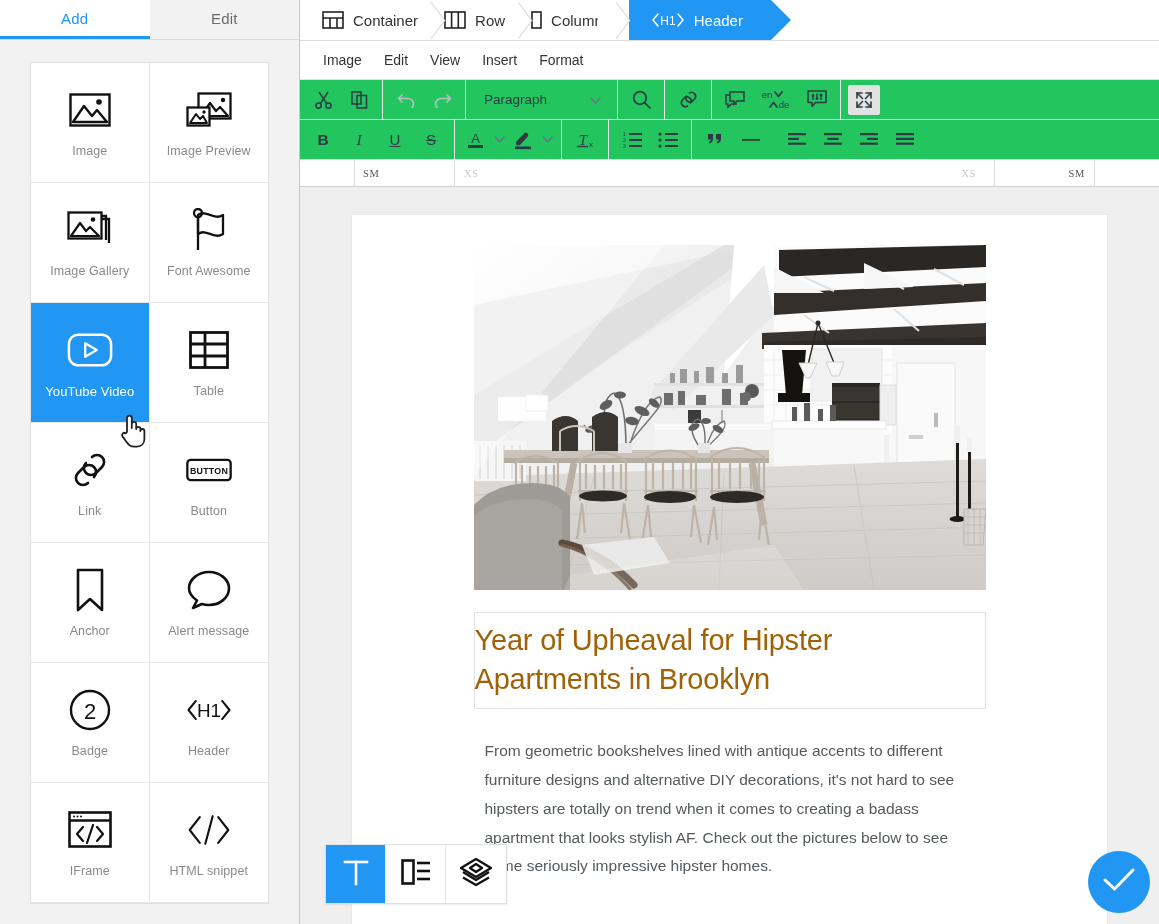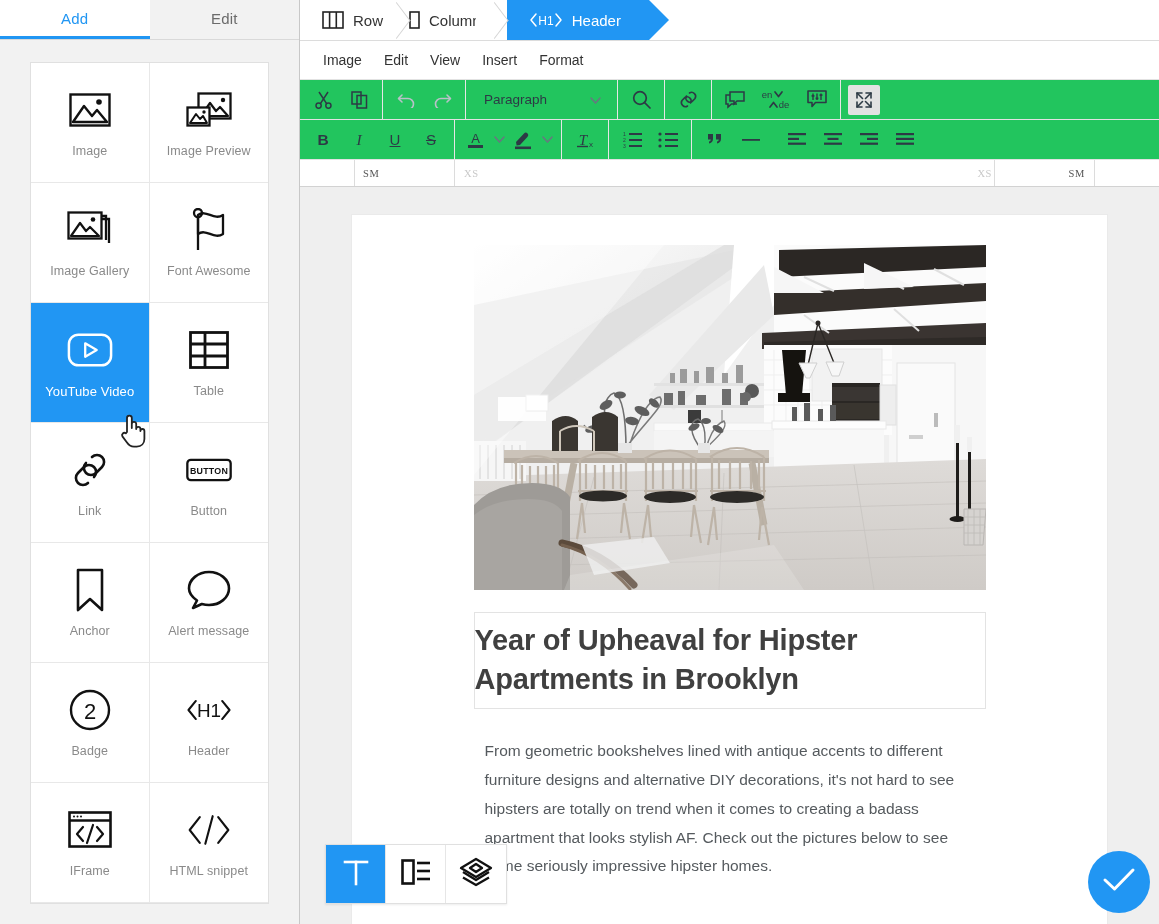--- a/index.html
+++ b/index.html
@@ -129,21 +129,21 @@
     padding: 0 0 0 0;
   }
   .page-inner { padding: 30px 0 0 0; }
   .hero { width: 512px; height: 345px; margin: 0 auto; position: relative; overflow: hidden; background:#d8d8d8; }
   .hero svg { display:block; }
 
   .heading-box {
     width: 512px; margin: 22px auto 0 auto; border: 1px solid #e3e3e3; padding: 8px 0 10px 0;
   }
   .heading-box h1 {
-    font-size: 29px; font-weight: 700; color: #404040; line-height: 1.33; letter-spacing: -.2px;
+    font-size: 29px; font-weight: 400; color: #a16207; line-height: 1.33; letter-spacing: -.2px;
   }
   .body-text {
     width: 490px; margin: 28px auto 0 auto;
     font-size: 15.5px; line-height: 1.86; color: #555a5e;
   }
 
   
   .float-tools {
     position: absolute; left: 25px; bottom: 20px;
     display: flex; background: #fff; border: 1px solid #e0e0e0; z-index: 20;
@@ -346,20 +346,29 @@
     </div>
 
     <svg class="hand-cursor" viewBox="0 0 30 36">
       <path d="M9 20 L9 6 a2.4 2.4 0 0 1 4.8 0 L13.8 16 L13.8 12 a2.2 2.2 0 0 1 4.4 0 L18.2 17 a2.1 2.1 0 0 1 4.2 0 L22.4 19 a2 2 0 0 1 4 0 L26.4 27 c0 4.4 -3 7.6 -7.6 7.6 L16 34.6 c-3.6 0 -5.6 -1.8 -7.4 -4.6 L4.4 24.4 a2.3 2.3 0 0 1 3.4 -3 Z" fill="#fff" stroke="#222" stroke-width="1.8" stroke-linejoin="round"></path>
     </svg>
   </div>
 
   <div class="right">
 
     <div class="breadcrumb">
+      <div class="crumb">
+        <span class="cicon">
+          <svg width="22" height="18" viewBox="0 0 22 18">
+              <rect x="1" y="1" width="20" height="16" fill="none" stroke="#222" stroke-width="1.6"></rect>
+              <path d="M1 7 H21 M8 7 V17 M15 7 V17" stroke="#222" stroke-width="1.6" fill="none"></path>
+            </svg>
+        </span>
+        <span>Container</span>
+      </div>
       <div class="crumb">
         <span class="cicon">
           <svg width="22" height="18" viewBox="0 0 22 18">
               <rect x="1" y="1" width="20" height="16" fill="none" stroke="#222" stroke-width="1.6"></rect>
               <path d="M7.6 1 V17 M14.3 1 V17" stroke="#222" stroke-width="1.6"></path>
             </svg>
         </span>
         <span>Row</span>
       </div>
       <div class="crumb">
@@ -635,21 +644,21 @@
             </svg>
         </div>
       </div>
     </div>
 
     <div class="ruler">
       <div class="rul-seg" style="width:55px"></div>
       <div class="rul-seg" style="width:100px;padding-left:8px">
         <span class="rul-lab dark">SM</span>
       </div>
-      <div class="rul-seg" style="width:540px;padding-left:9px;justify-content:space-between;padding-right:2px">
+      <div class="rul-seg" style="width:540px;padding-left:9px;justify-content:space-between;padding-right:18px">
         <span class="rul-lab light">XS</span>
         <span class="rul-lab light">XS</span>
       </div>
       <div class="rul-seg" style="width:100px;justify-content:flex-end;padding-right:9px">
         <span class="rul-lab dark">SM</span>
       </div>
       <div class="rul-seg" style="width:64px;border-right:none"></div>
     </div>
 
     <div class="canvas-area">

